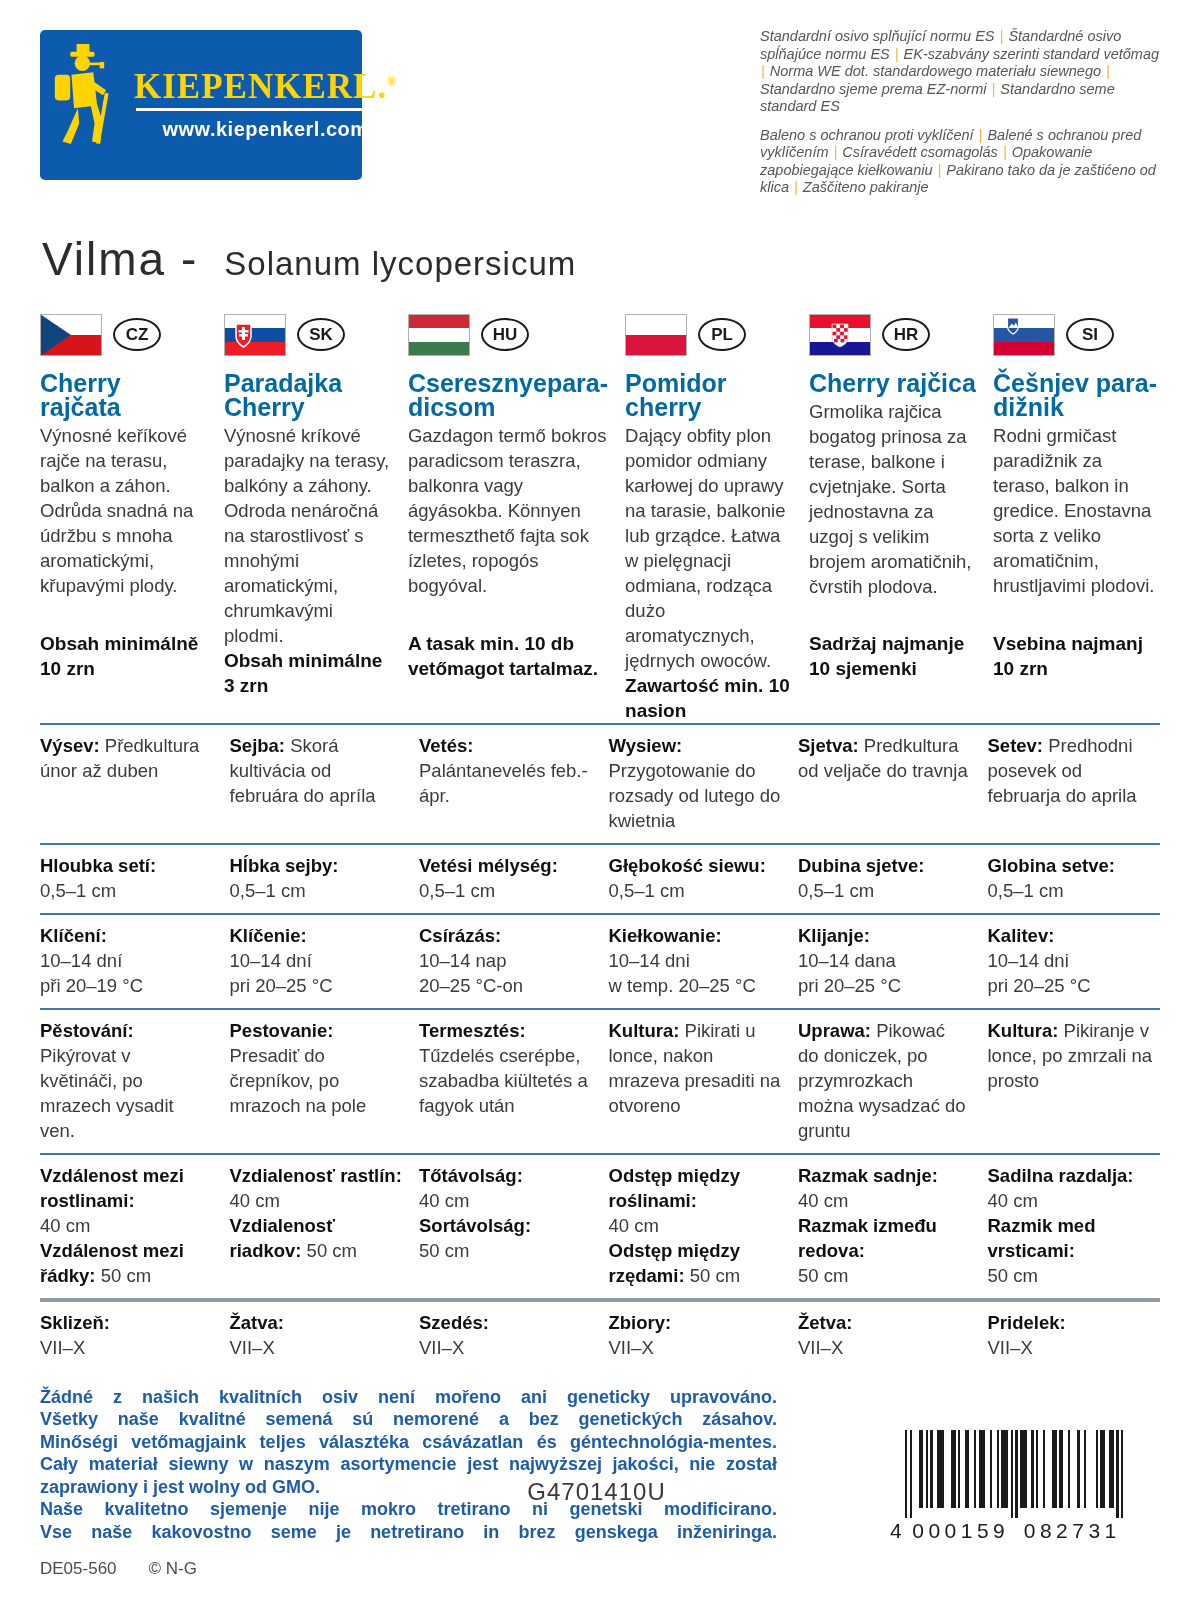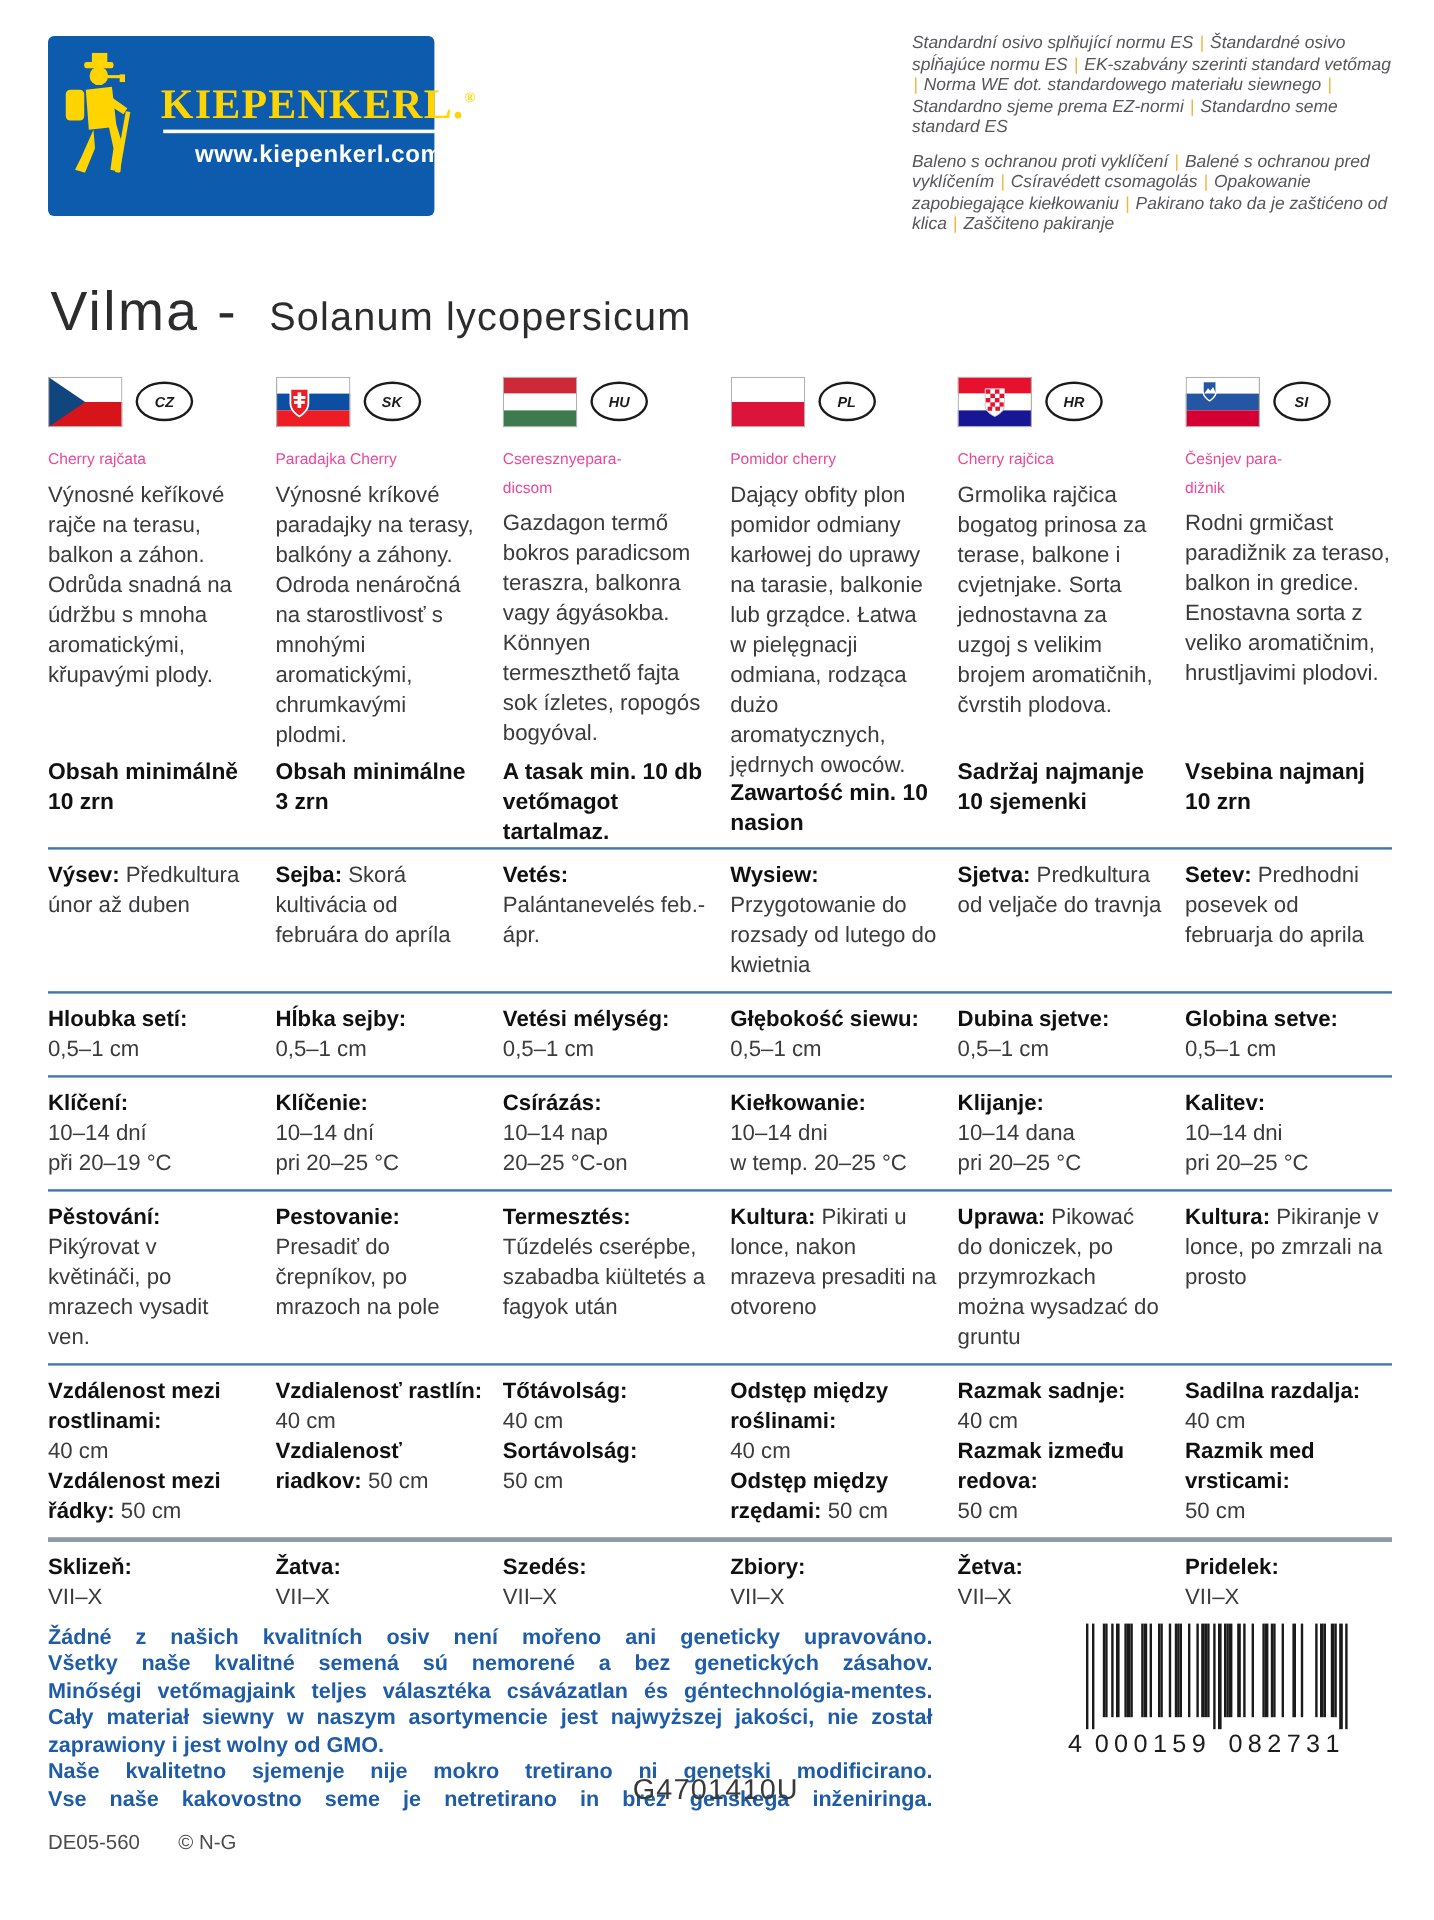--- a/index.html
+++ b/index.html
@@ -35,35 +35,35 @@
   .species { font-size:33px; letter-spacing:1px; margin-left:26px; color:#2c2c2e; }
 
   
   .grid6 { display:grid; grid-template-columns:repeat(6,1fr); column-gap:17px; }
   .section1 { margin-top:26px; }
   .flagrow { display:flex; align-items:center; gap:11px; height:46px; }
   .flag { display:block; }
   .oval {
     width:48px; height:33px; border:2.5px solid #1b1b1b; border-radius:50%;
     display:inline-flex; align-items:center; justify-content:center;
-    font-weight:700; font-size:12px; color:#1b1b1b; flex:0 0 auto;font-style:italic;
+    font-weight:700; font-size:17px; color:#1b1b1b; flex:0 0 auto;
   }
   .tdwrap { min-height:260px; }
-  .croptitle { font-size:13px; font-weight:400; color:#ec4899; line-height:24px; margin:13px 0 4px; }
+  .croptitle { font-size:25px; font-weight:700; color:#0369a1; line-height:24px; margin:13px 0 4px; }
   .desc { font-size:18.5px; line-height:25px; color:#3b3b3d; }
   .cmin { font-size:19px; font-weight:700; color:#111; line-height:25px; }
 
   
   .trow { border-top:2px solid #4077ad; padding:8px 0 10px; margin:0; }
   .trow.gray-top { border-top:4px solid #8f9ba5; }
   .cell { font-size:18.5px; line-height:25px; color:#3b3b3d; }
   .cell .b { font-weight:700; color:#101010; }
 
   
-  .bottomrow { display:flex; align-items:flex-start; margin-top:0; }
+  .bottomrow { display:flex; align-items:flex-end; margin-top:16px; }
   .gmo { width:737px; color:#1e5ca8; font-weight:700; font-size:18px; line-height:22.5px; }
   .gmo div { text-align:justify; }
   .gmo div.stretch { text-align-last:justify; }
 
   .barcode { margin-left:auto; margin-right:32px; width:238px; }
   .bars { display:flex; height:88px; align-items:flex-start; margin-left:15px; width:219px; }
   .m { width:2.3px; height:78px; flex:0 0 auto; }
   .m.g { height:88px; }
   .m.on { background:#1a1a1a; }
   .ean { display:flex; font-size:21px; color:#1c1c1e; margin-top:1px; }

